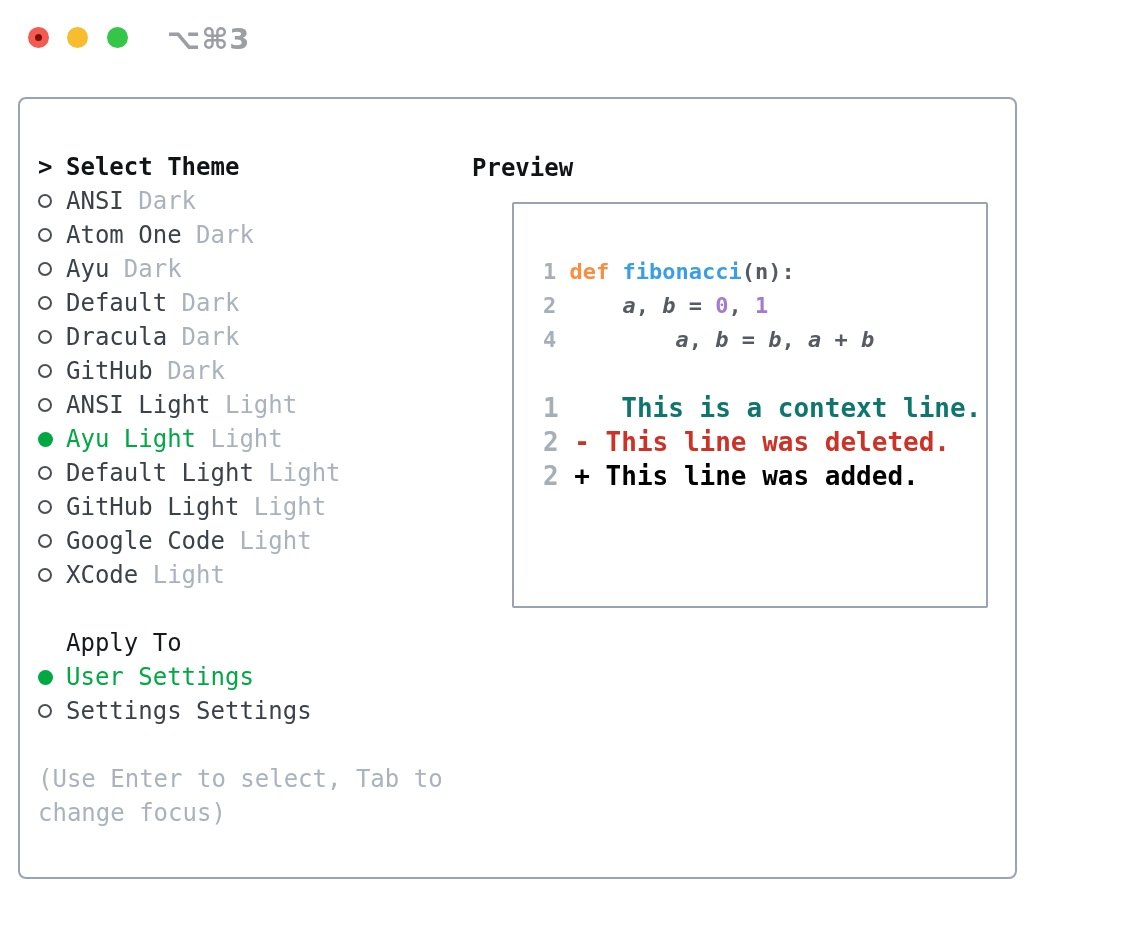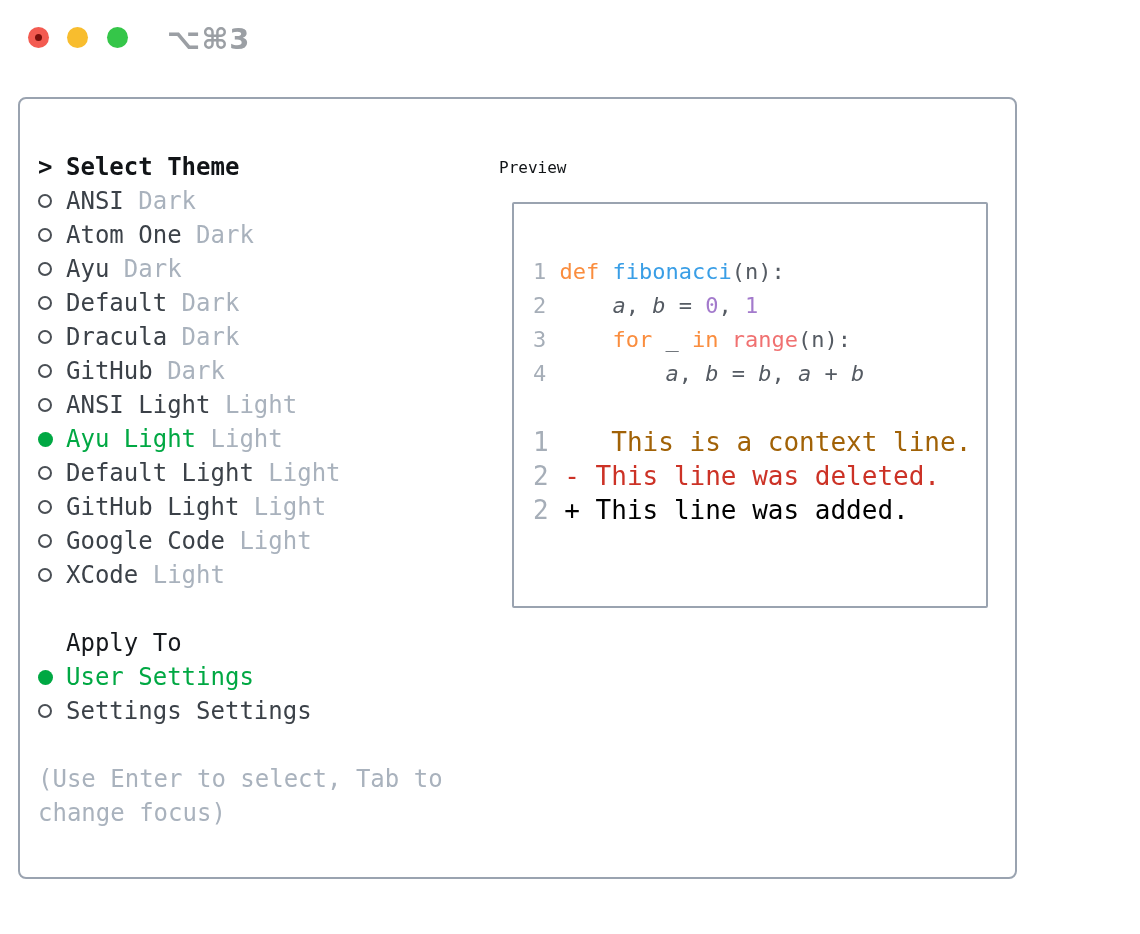--- a/index.html
+++ b/index.html
@@ -28,35 +28,35 @@
   .arrow { font-weight:bold; color:#111417; }
   .circle { width:14px; height:14px; border-radius:50%; border:2px solid #4a4f55; display:inline-block; }
   .circle.filled { border:none; background:#00a843; width:15px; height:15px; }
   .title-bold { font-weight:bold; color:#111417; }
   .suffix { color:#a9b2bd; }
   .sel { color:#00a843; }
   .applyto-label { color:#16191d; }
   .help { margin-top:0; line-height:34px; color:#a9b2bd; white-space:normal; width:420px; }
 
   
-  .preview-title { position:absolute; left:479px; top:52px; height:34px; line-height:34px;
-                   font-size:16px; font-weight:normal; color:#111417; }
+  .preview-title { position:absolute; left:452px; top:52px; height:34px; line-height:34px;
+                   font-size:24px; font-weight:bold; color:#111417; }
   .preview-box { position:absolute; left:492px; top:103px; width:476px; height:406px;
                  border:2px solid #9aa3b0; border-radius:2px; background:#fff; }
-  .preview-code { position:absolute; left:19px; top:51px; }
+  .preview-code { position:absolute; left:29px; top:51px;font-weight:bold; }
   .pline { height:34px; line-height:34px; font-size:22px; white-space:pre; color:#555b63; }
   .pline.diffline { font-size:26px; }
   .ln { color:#a6aeb8; }
   .tk-kw { color:#fa8d3e; }
   .tk-fn { color:#399ee6; }
   .tk-bi { color:#f07171; }
   .tk-nm { color:#a37acc; }
   .tk-pl { color:#555b63; }
   .ital { font-style:italic; }
-  .d-context { color:#a16207; }
+  .d-context { color:#0f766e; }
   .d-deleted { color:#cc3226; }
   .d-added   { color:#000000; }
 </style>
 </head>
 <body>
 
 <div class="titlebar">
   <span class="dot red"></span>
   <span class="dot yellow"></span>
   <span class="dot green"></span>
@@ -93,21 +93,20 @@
       </div>
     <div class="row"></div>
     <div class="help">(Use Enter to select, Tab to change focus)</div>
   </div>
 
   <div class="preview-title">Preview</div>
   <div class="preview-box">
     <div class="preview-code" id="preview-code">
         <div class="pline"><span class="ln">1 </span><span class="tk-kw">def </span><span class="tk-fn">fibonacci</span><span class="tk-pl">(n):</span></div>
         <div class="pline"><span class="ln">2 </span><span class="tk-pl">    </span><span class="tk-pl ital">a</span><span class="tk-pl">, </span><span class="tk-pl ital">b</span><span class="tk-pl"> = </span><span class="tk-nm">0</span><span class="tk-pl">, </span><span class="tk-nm">1</span></div>
-        <div class="pline"><span class="ln">3 </span><span class="tk-pl">    </span><span class="tk-kw">for</span><span class="tk-pl"> _ </span><span class="tk-kw">in</span><span class="tk-pl"> </span><span class="tk-bi">range</span><span class="tk-pl">(n):</span></div>
         <div class="pline"><span class="ln">4 </span><span class="tk-pl">        </span><span class="tk-pl ital">a</span><span class="tk-pl">, </span><span class="tk-pl ital">b</span><span class="tk-pl"> = </span><span class="tk-pl ital">b</span><span class="tk-pl">, </span><span class="tk-pl ital">a</span><span class="tk-pl"> + </span><span class="tk-pl ital">b</span></div>
         <div class="pline"></div>
         <div class="pline diffline"><span class="ln">1</span><span class="d-context">    This is a context line.</span></div>
         <div class="pline diffline"><span class="ln">2</span><span class="d-deleted"> - This line was deleted.</span></div>
         <div class="pline diffline"><span class="ln">2</span><span class="d-added"> + This line was added.</span></div>
       </div>
   </div>
 
 </div>
 

